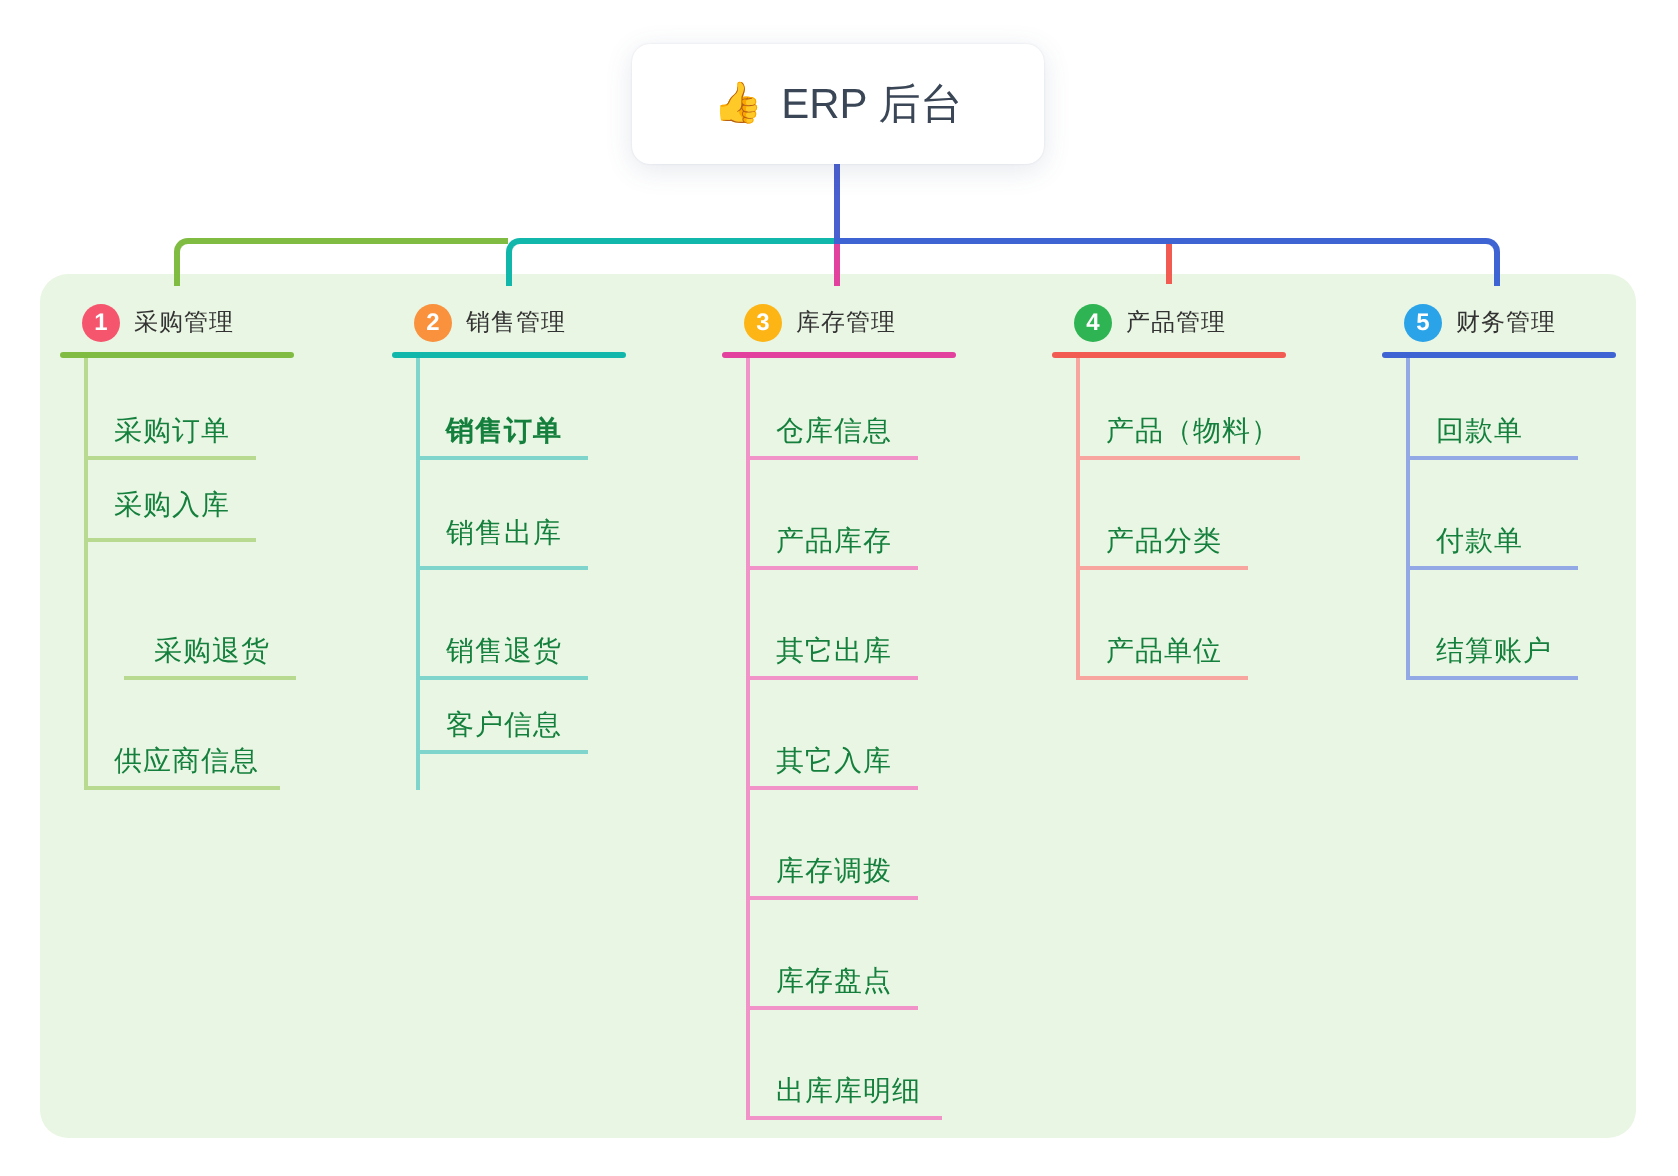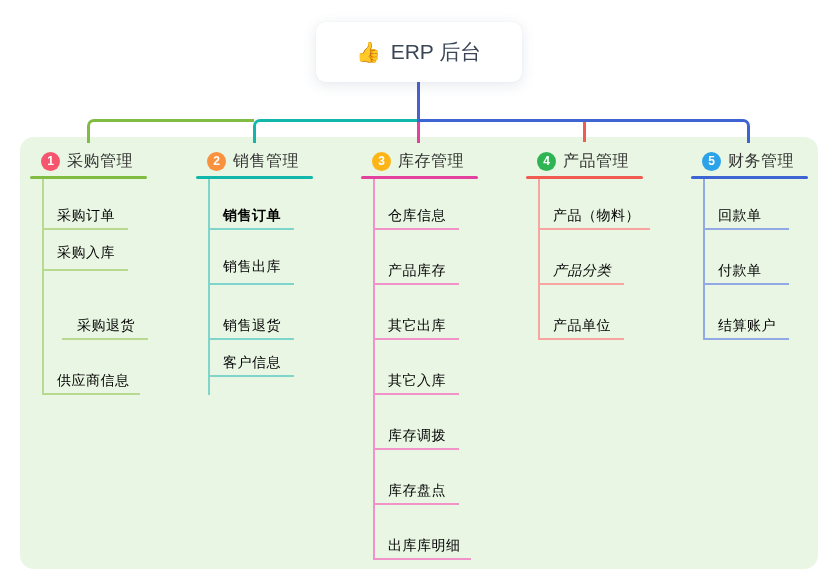--- a/index.html
+++ b/index.html
@@ -29,32 +29,32 @@
   .column{position:absolute;top:148px;width:162px;z-index:2;}
   .col-header{
     display:flex;align-items:center;gap:7px;
     padding-left:11px;height:26px;cursor:pointer;width:max-content;
   }
   .badge{
     width:19px;height:19px;border-radius:50%;
     display:flex;align-items:center;justify-content:center;
     color:#fff;font-size:12px;font-weight:bold;flex:0 0 19px;
   }
-  .col-title{font-size:16px;color:#333333;letter-spacing:.5px;}
+  .col-title{font-size:12px;color:#333333;letter-spacing:.5px;}
   .header-underline{
     position:absolute;left:0;top:28px;width:117px;height:3px;border-radius:2px;
   }
   .child-vline{position:absolute;left:12px;top:31px;width:2px;}
   .node-item{
     position:absolute;left:12px;height:30px;box-sizing:border-box;
     display:flex;align-items:flex-end;
     padding:0 10px 6px 15px;min-width:86px;width:max-content;
     border-bottom:2px solid transparent;cursor:pointer;
   }
-  .node-item span{font-size:14px;color:#000000;letter-spacing:.5px;line-height:1;}
+  .node-item span{font-size:14px;color:#15803d;letter-spacing:.5px;line-height:1;}
 </style>
 </head>
 <body>
 
 <div id="canvas">
 
   <div id="root-node">
     <span class="emoji">👍</span>
     <span>ERP 后台</span>
   </div>
@@ -141,21 +141,21 @@
       <div class="column" style="left: 526px;">
         <div class="col-header">
           <div class="badge" style="background: rgb(46, 180, 82);">4</div>
           <div class="col-title">产品管理</div>
         </div>
         <div class="header-underline" style="background: rgb(242, 91, 82);"></div>
         <div class="child-vline" style="height: 161px; background: rgb(247, 165, 158);"></div>
         <div class="node-item" style="top: 52px; border-bottom-color: rgb(247, 165, 158);">
           <span class="">产品（物料）</span>
         </div>
-        <div class="node-item" style="top: 107px; border-bottom-color: rgb(247, 165, 158); font-style: italic;">
+        <div class="node-item" style="top: 107px; border-bottom-color: rgb(247, 165, 158);">
           <span class="">产品分类</span>
         </div>
         <div class="node-item" style="top: 162px; border-bottom-color: rgb(247, 165, 158);">
           <span class="">产品单位</span>
         </div>
       </div>
       <div class="column" style="left: 691px;">
         <div class="col-header">
           <div class="badge" style="background: rgb(42, 163, 233);">5</div>
           <div class="col-title">财务管理</div>

